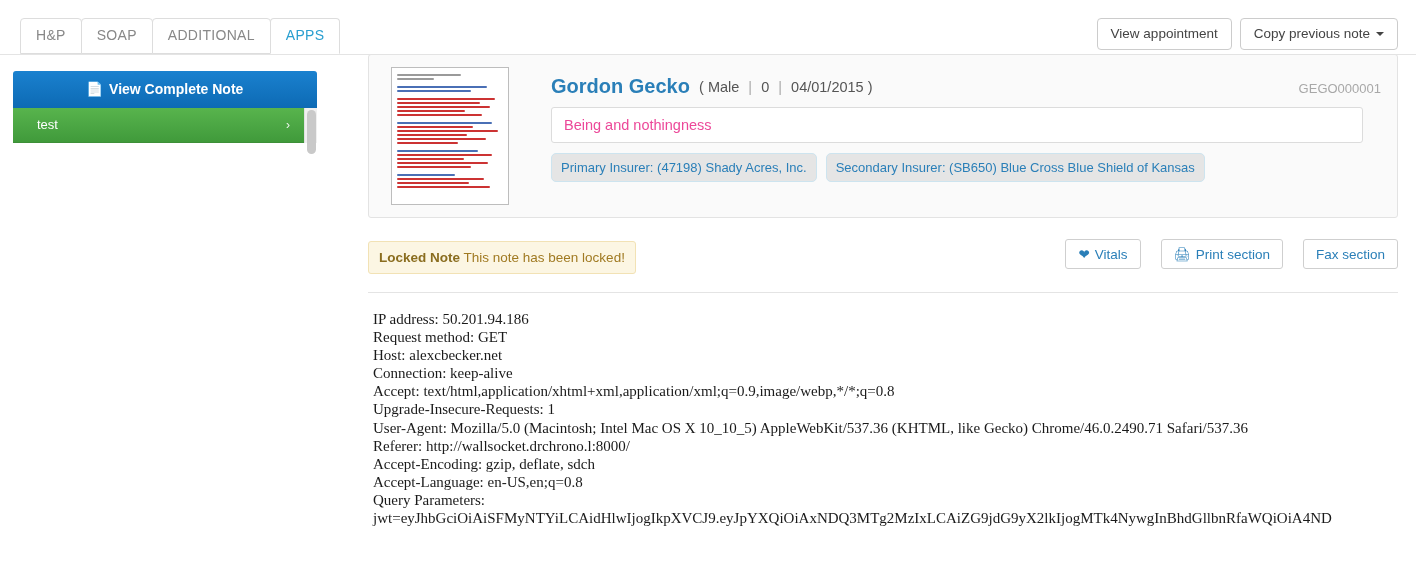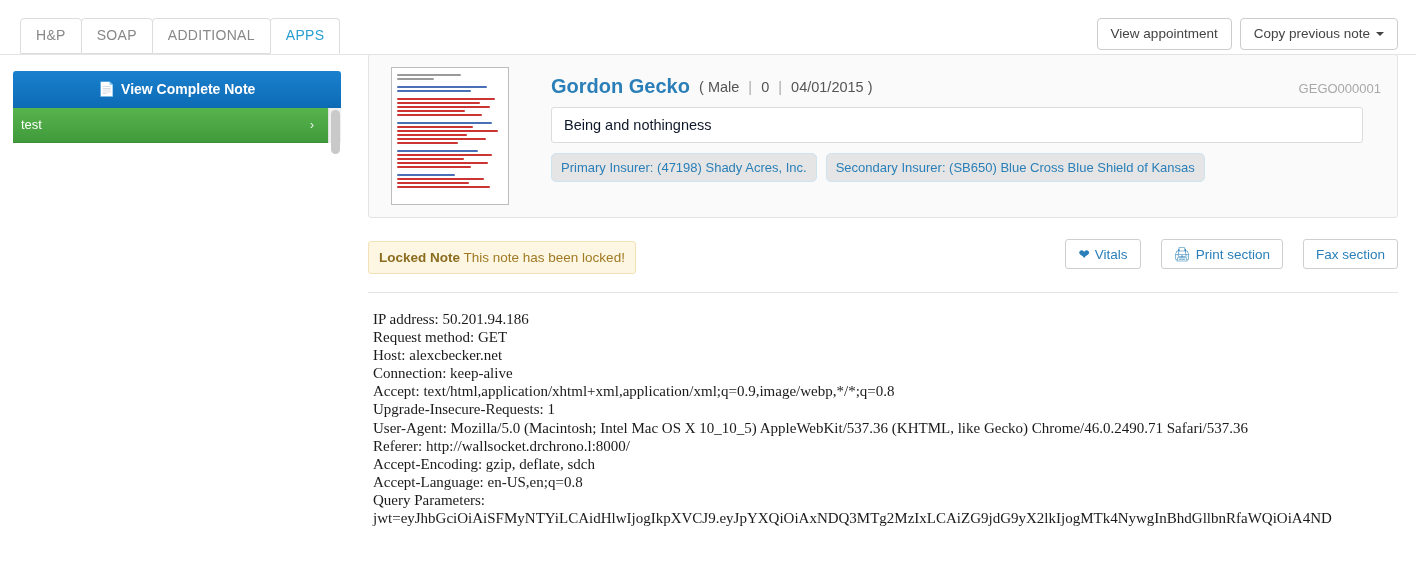--- a/index.html
+++ b/index.html
@@ -62,21 +62,21 @@
     display: inline-block;
     margin-left: 6px;
     border-left: 4px solid transparent;
     border-right: 4px solid transparent;
     border-top: 4px solid #444;
     vertical-align: middle;
   }
 
   
   .left-col {
-    position: absolute; left: 13px; top: 71px; width: 328px;
+    position: absolute; left: 13px; top: 71px; width: 304px;
   }
   .view-note-btn {
     background: #1272bd;
     background: linear-gradient(#1a81cf, #0d6ab4);
     color: #fff;
     text-align: center;
     padding: 10px 0 11px 0;
     font-size: 14px;
     font-weight: bold;
     border-radius: 3px 3px 0 0;
@@ -85,21 +85,21 @@
   .view-note-btn .doc-icon { margin-right: 5px; }
   .note-list-wrap {
     position: relative;
     display: flex;
   }
   .note-item {
     background: #4ca944;
     background: linear-gradient(#58b44d, #409a3b);
     color: #fff;
     font-size: 13px;
-    padding: 9px 10px 10px 8px;
+    padding: 9px 10px 10px 24px;
     flex: 1;
     display: flex; align-items: center; justify-content: space-between;
     cursor: pointer;
     border-bottom: 1px solid #3d8f38;
   }
   .note-item .chev { font-size: 12px; opacity: .9; padding-right: 4px;}
   .scroll-track {
     width: 13px;
     background: #f0f0f0;
     border-left: 1px solid #e0e0e0;
@@ -150,21 +150,21 @@
     position: absolute; right: 16px; top: 26px;
     font-size: 13px; color: #a8a8a8;
   }
   .pt-title-box {
     position: absolute; left: 182px; top: 52px; right: 34px;
     background: #fff;
     border: 1px solid #dcdcdc;
     border-radius: 3px;
     padding: 9px 12px;
     font-size: 14.5px;
-    color: #0f172a;
+    color: #ec4899;
   }
   .insurer-row {
     position: absolute; left: 182px; top: 98px;
     display: flex; gap: 9px;
   }
   .insurer {
     background: #e5e5e5;
     border: 1px solid #cde4ef;
     color: #2a7fb8;
     font-size: 13px;

